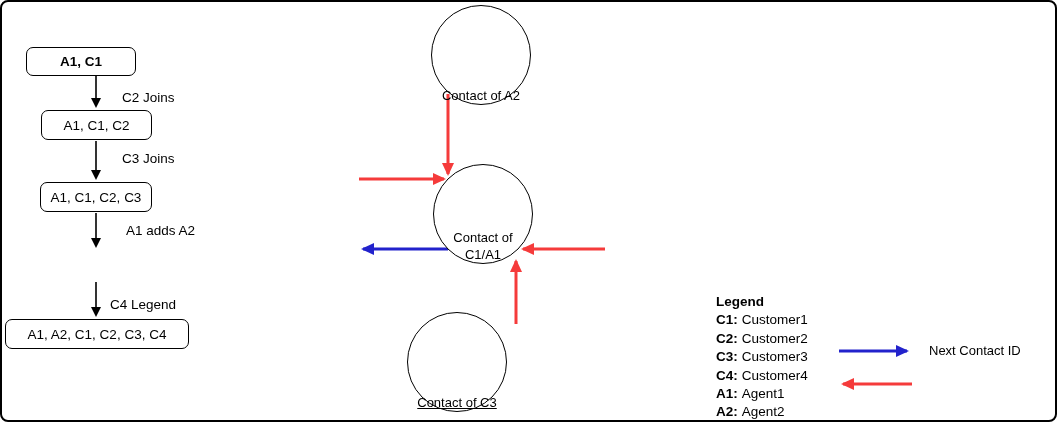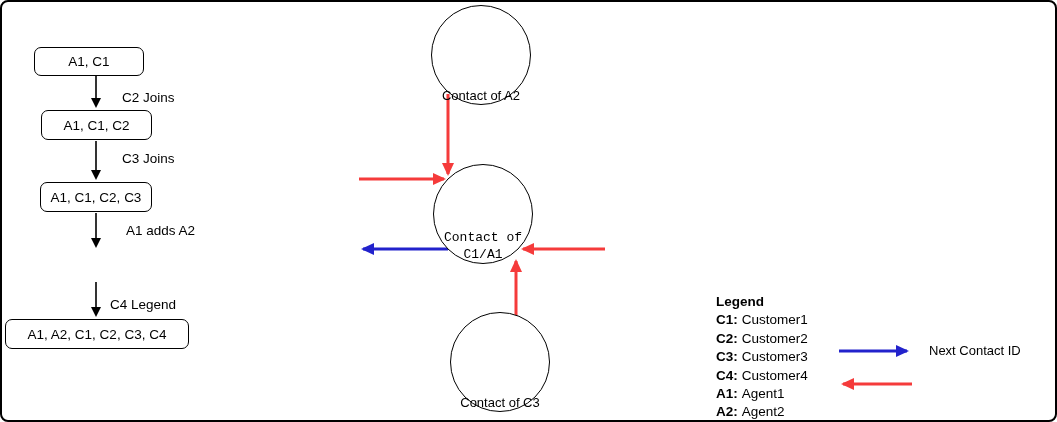--- a/index.html
+++ b/index.html
@@ -107,46 +107,46 @@
     <line x1="446" y1="92" x2="446" y2="172" stroke-width="3" marker-end="url(#mh-red)" stroke="#f53b3b"></line>
     <line x1="357" y1="177" x2="442" y2="177" stroke-width="3" marker-end="url(#mh-red)" stroke="#f53b3b"></line>
     <line x1="603" y1="247" x2="521" y2="247" stroke-width="3" marker-end="url(#mh-red)" stroke="#f53b3b"></line>
     <line x1="514" y1="322" x2="514" y2="259" stroke-width="3" marker-end="url(#mh-red)" stroke="#f53b3b"></line>
     <line x1="446" y1="247" x2="361" y2="247" stroke-width="3" marker-end="url(#mh-blue)" stroke="#2222cc"></line>
 
     <line x1="837" y1="349" x2="905" y2="349" stroke-width="3" marker-end="url(#mh-blue)" stroke="#2222cc"></line>
     <line x1="910" y1="382" x2="841" y2="382" stroke-width="3" marker-end="url(#mh-red)" stroke="#f53b3b"></line>
   </svg>
 
-  <div class="fc-box" style="left:32px; top:45px;  width:110px; height:29px;">
+  <div class="fc-box" style="left:24px; top:45px;  width:110px; height:29px;font-weight:bold;">
       <span>A1, C1</span>
     </div>
   <div class="fc-box" style="left:39px; top:108px; width:111px; height:30px;">
       <span>A1, C1, C2</span>
     </div>
   <div class="fc-box" style="left:38px; top:180px; width:112px; height:30px;">
       <span>A1, C1, C2, C3</span>
     </div>
   <div class="fc-box" style="left:3px;  top:317px; width:184px; height:30px;">
       <span>A1, A2, C1, C2, C3, C4</span>
     </div>
 
   <div class="fc-label" style="left:120px; top:88px;">C2 Joins</div>
   <div class="fc-label" style="left:120px; top:149px;">C3 Joins</div>
   <div class="fc-label" style="left:124px; top:221px;">A1 adds A2</div>
   <div class="fc-label" style="left:108px; top:295px;">C4 Legend</div>
 
   <div class="node" style="left:429px; top:3px;">
       <span>Contact of A2</span>
     </div>
-  <div class="node" style="left:431px; top:162px;font-family:Liberation Mono, monospace;">
+  <div class="node" style="left:431px; top:162px;">
     <span>Contact of</span>
     <span>C1/A1</span>
   </div>
-  <div class="node" style="left:448px; top:310px;">
+  <div class="node" style="left:405px; top:310px;text-decoration:underline;">
       <span>Contact of C3</span>
     </div>
 
   <div class="legend">
     <div class="title">Legend</div>
     <div><span class="key">C1:</span><span class="val">Customer1</span></div>
     <div><span class="key">C2:</span><span class="val">Customer2</span></div>
     <div><span class="key">C3:</span><span class="val">Customer3</span></div>
     <div><span class="key">C4:</span><span class="val">Customer4</span></div>
     <div><span class="key">A1:</span><span class="val">Agent1</span></div>

